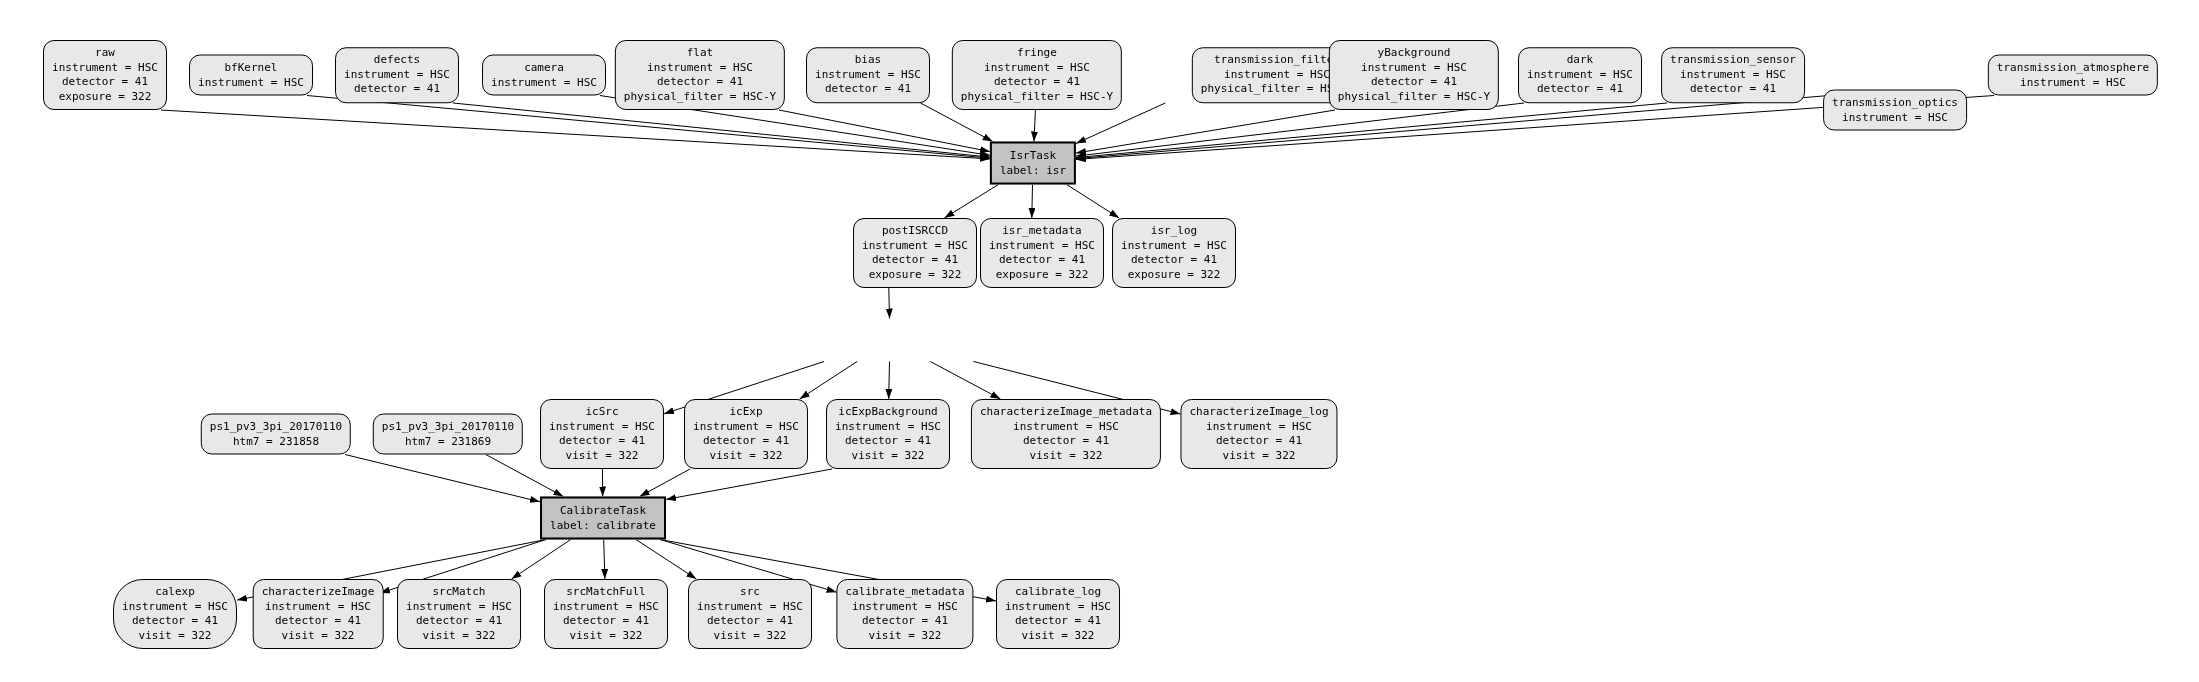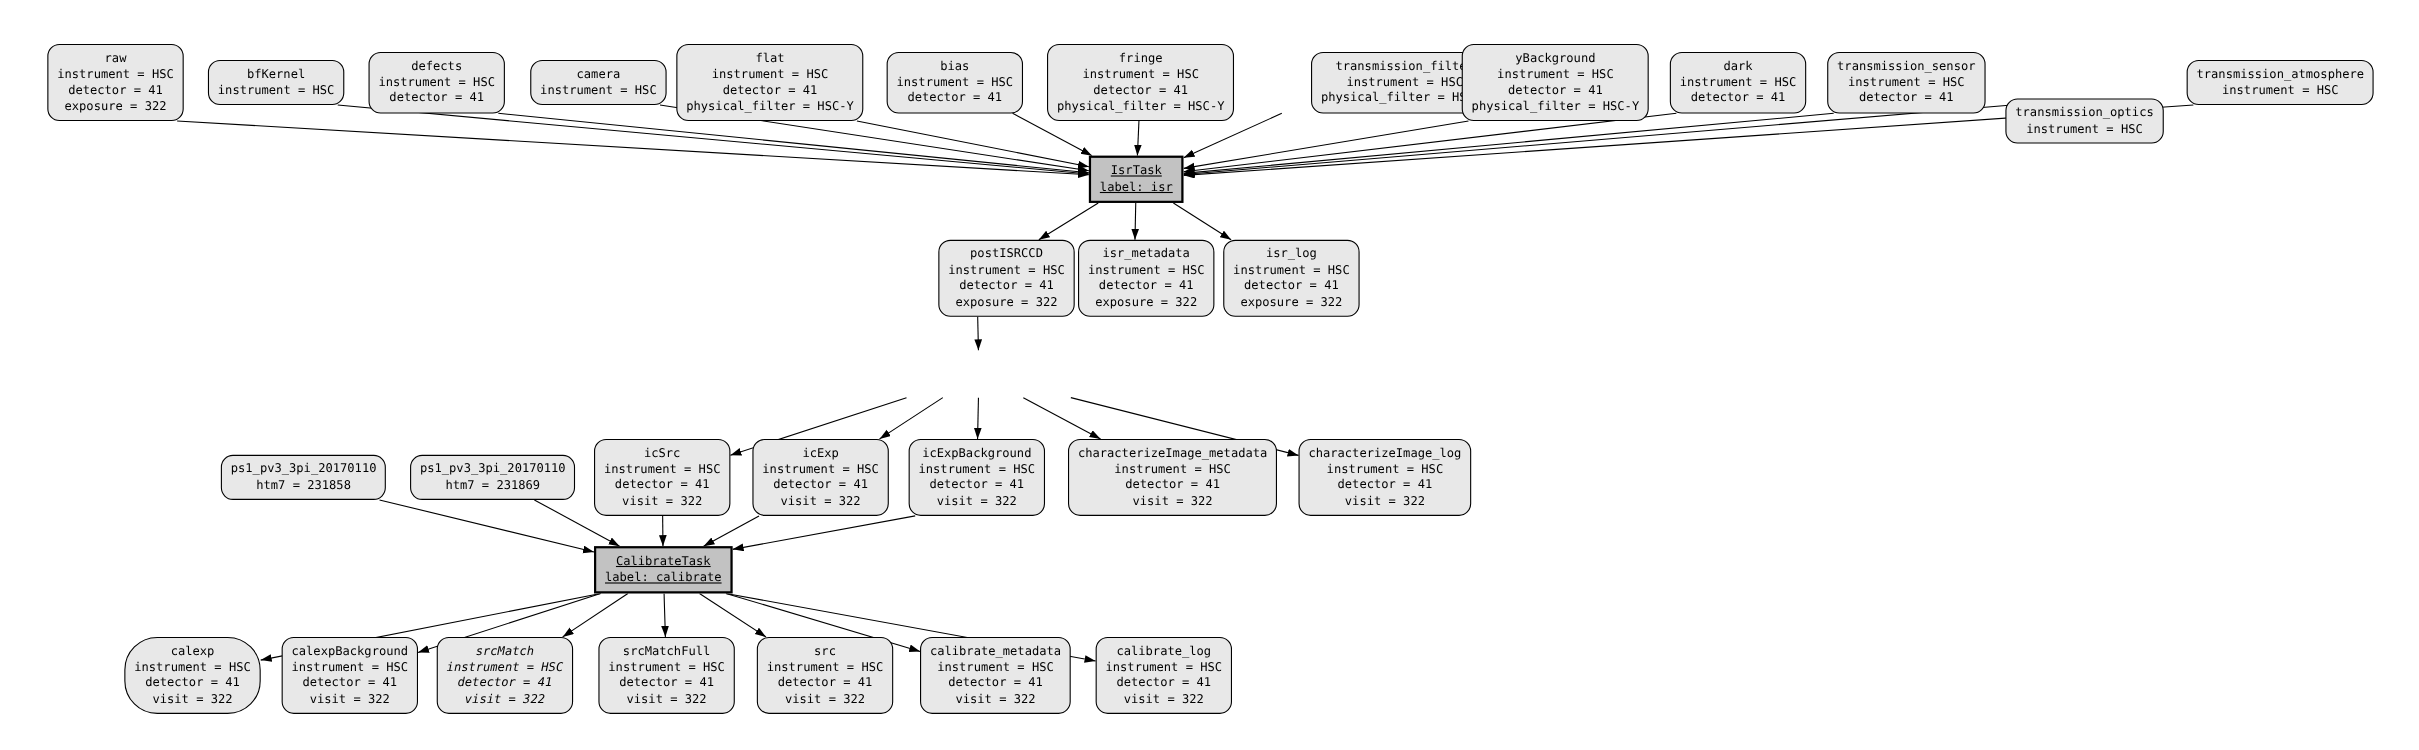--- a/index.html
+++ b/index.html
@@ -20,21 +20,20 @@
   }
   .node.dataset{
     background:var(--dataset-fill);
     border:1.3px solid var(--border);
     border-radius:11px;
   }
   .node.task{
     background:var(--task-fill);
     border:2px solid var(--border);
     border-radius:0;
-    text-decoration:underline;
   }
   .node .line{display:block;}
 </style>
 </head>
 <body>
 
 <div id="canvas">
   <svg id="edges" xmlns="http://www.w3.org/2000/svg" width="2199" height="682" viewBox="0 0 2199 682">
     <defs>
       <marker id="arrowhead" markerUnits="userSpaceOnUse" markerWidth="11" markerHeight="8" refX="10" refY="3.5" orient="auto">
@@ -207,26 +206,26 @@
       <span class="line">CalibrateTask</span>
       <span class="line">label: calibrate</span>
     </div>
     <div class="node dataset" style="left: 175px; top: 614px; border-radius: 30px;">
       <span class="line">calexp</span>
       <span class="line">instrument = HSC</span>
       <span class="line">detector = 41</span>
       <span class="line">visit = 322</span>
     </div>
     <div class="node dataset" style="left: 318px; top: 614px;">
-      <span class="line">calexpBackground</span>
-      <span class="line">instrument = HSC</span>
-      <span class="line">detector = 41</span>
-      <span class="line">visit = 322</span>
-    </div>
-    <div class="node dataset" style="left: 459px; top: 614px; font-style: italic;">
+      <span class="line">characterizeImage</span>
+      <span class="line">instrument = HSC</span>
+      <span class="line">detector = 41</span>
+      <span class="line">visit = 322</span>
+    </div>
+    <div class="node dataset" style="left: 459px; top: 614px;">
       <span class="line">srcMatch</span>
       <span class="line">instrument = HSC</span>
       <span class="line">detector = 41</span>
       <span class="line">visit = 322</span>
     </div>
     <div class="node dataset" style="left: 606px; top: 614px;">
       <span class="line">srcMatchFull</span>
       <span class="line">instrument = HSC</span>
       <span class="line">detector = 41</span>
       <span class="line">visit = 322</span>

